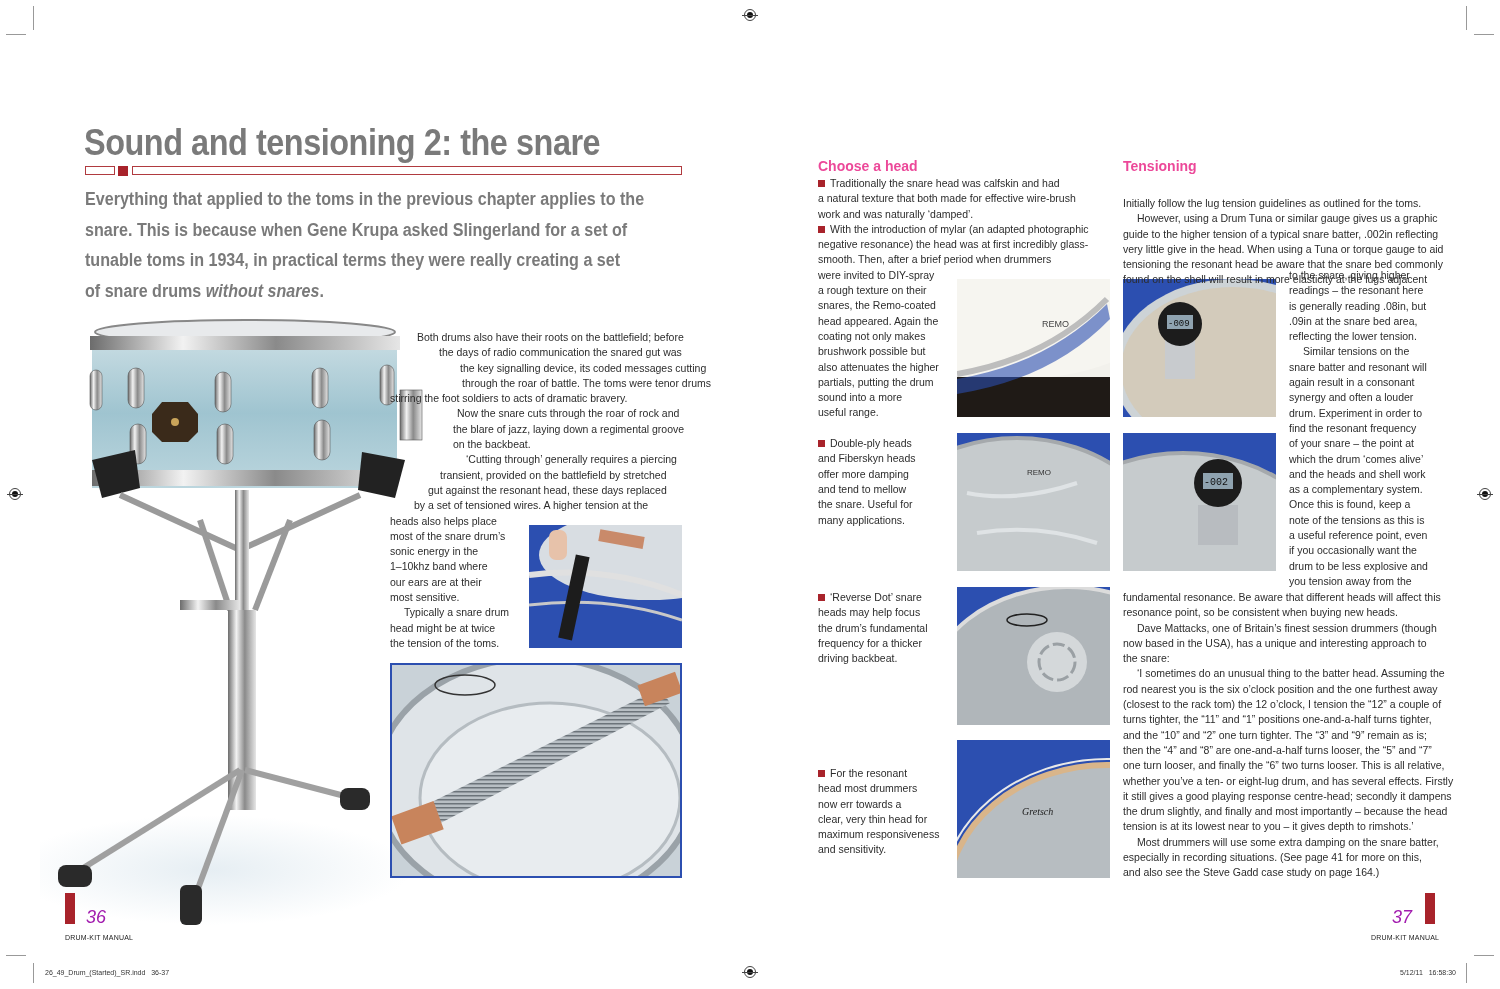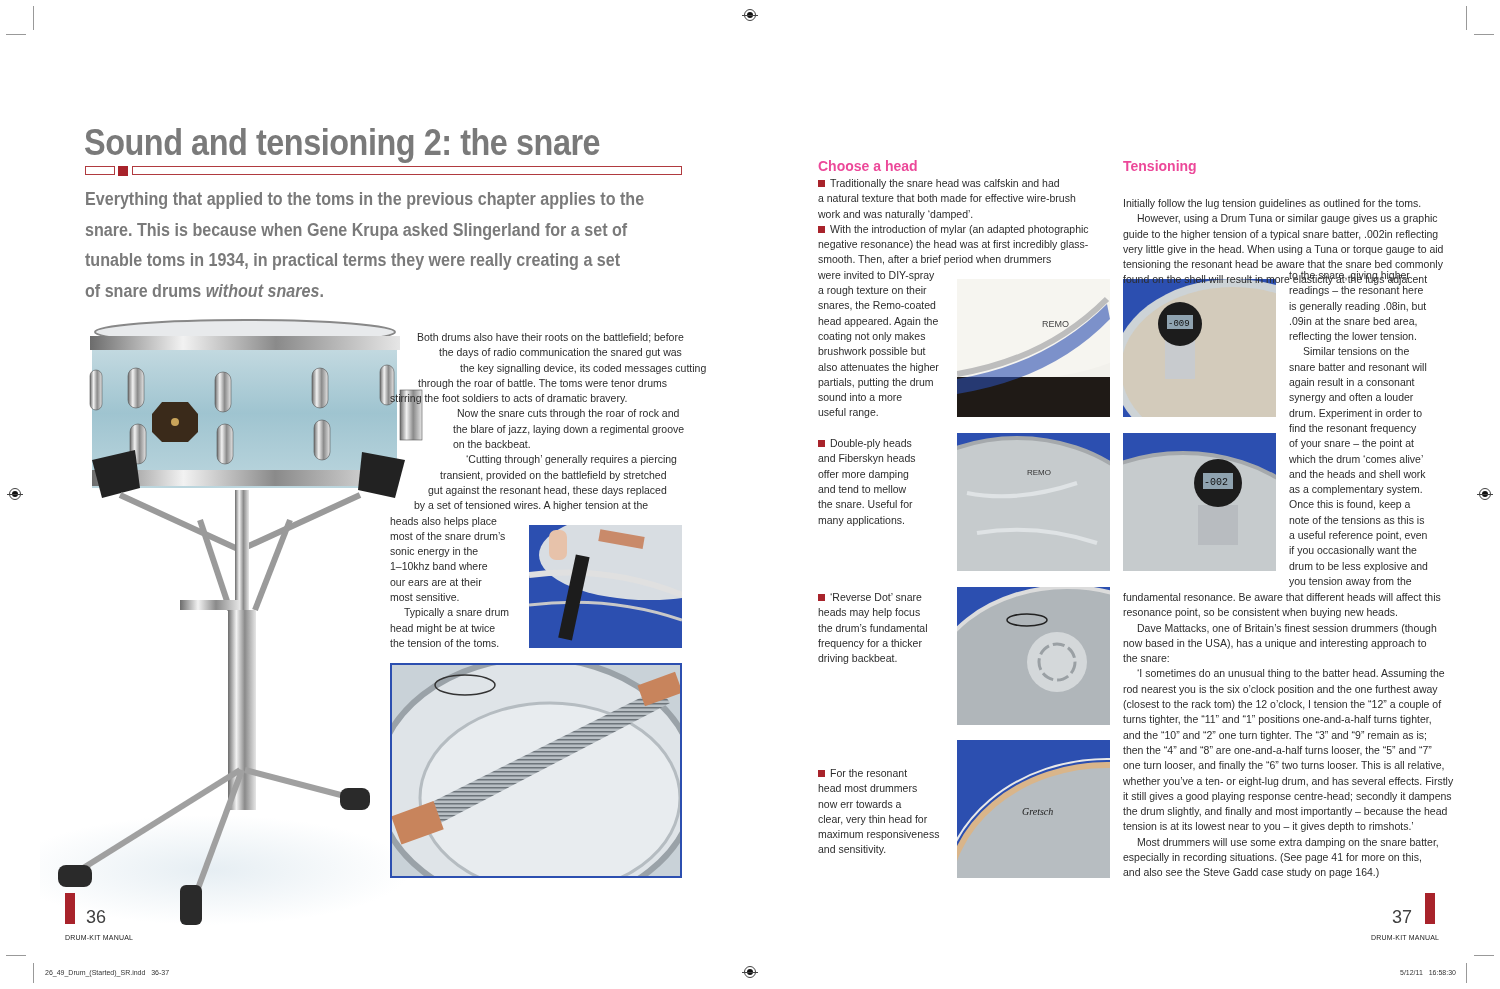--- a/index.html
+++ b/index.html
@@ -21,21 +21,21 @@
   .intro em{font-style:italic;}
 
   .body-text{font-size:10.5px;line-height:15.3px;color:#2c2c2c;white-space:nowrap;}
   .body-text p{margin:0;}
 
   .subhead{position:absolute;font-size:14px;color:#ec4899;font-weight:bold;}
   .bullet{display:inline-block;width:7px;height:7px;background:#a8232b;margin-right:5px;vertical-align:0px;}
 
   .photo{position:absolute;overflow:hidden;}
   .folio-bar{position:absolute;width:10px;height:31px;background:#a8232b;}
-  .folio-num{position:absolute;font-size:18px;color:#404040;}
+  .folio-num{position:absolute;font-size:18px;color:#a21caf;font-style:italic;}
   .folio-label{position:absolute;font-size:7px;color:#222;letter-spacing:0.2px;}
   .slug{position:absolute;font-size:7px;color:#333;}
 </style>
 </head>
 <body>
 
 <div class="crop-v" style="left:33px;top:6px;height:24px;"></div>
 <div class="crop-h" style="left:6px;top:34px;width:20px;"></div>
 <div class="crop-v" style="left:1466px;top:6px;height:24px;"></div>
 <div class="crop-h" style="left:1474px;top:34px;width:20px;"></div>
@@ -119,21 +119,21 @@
   </g>
   <rect x="18" y="555" width="34" height="22" rx="8" fill="#2a2a2a"></rect>
   <rect x="300" y="478" width="30" height="22" rx="8" fill="#2a2a2a"></rect>
   <rect x="140" y="575" width="22" height="40" rx="6" fill="#2a2a2a"></rect>
 </svg>
 
 <div class="abs body-text" style="left:390px;top:330px;">
   <p style="padding-left:27px">Both drums also have their roots on the battlefield; before</p>
   <p style="padding-left:49px">the days of radio communication the snared gut was</p>
   <p style="padding-left:70px">the key signalling device, its coded messages cutting</p>
-  <p style="padding-left:28px">through the roar of battle. The toms were tenor drums</p>
+  <p style="padding-left:72px">through the roar of battle. The toms were tenor drums</p>
   <p style="">stirring the foot soldiers to acts of dramatic bravery.</p>
   <p style="padding-left:67px">Now the snare cuts through the roar of rock and</p>
   <p style="padding-left:63px">the blare of jazz, laying down a regimental groove</p>
   <p style="padding-left:63px">on the backbeat.</p>
   <p style="padding-left:76px">‘Cutting through’ generally requires a piercing</p>
   <p style="padding-left:50px">transient, provided on the battlefield by stretched</p>
   <p style="padding-left:38px">gut against the resonant head, these days replaced</p>
   <p style="padding-left:24px">by a set of tensioned wires. A higher tension at the</p>
   <p>heads also helps place</p>
   <p>most of the snare drum’s</p>

